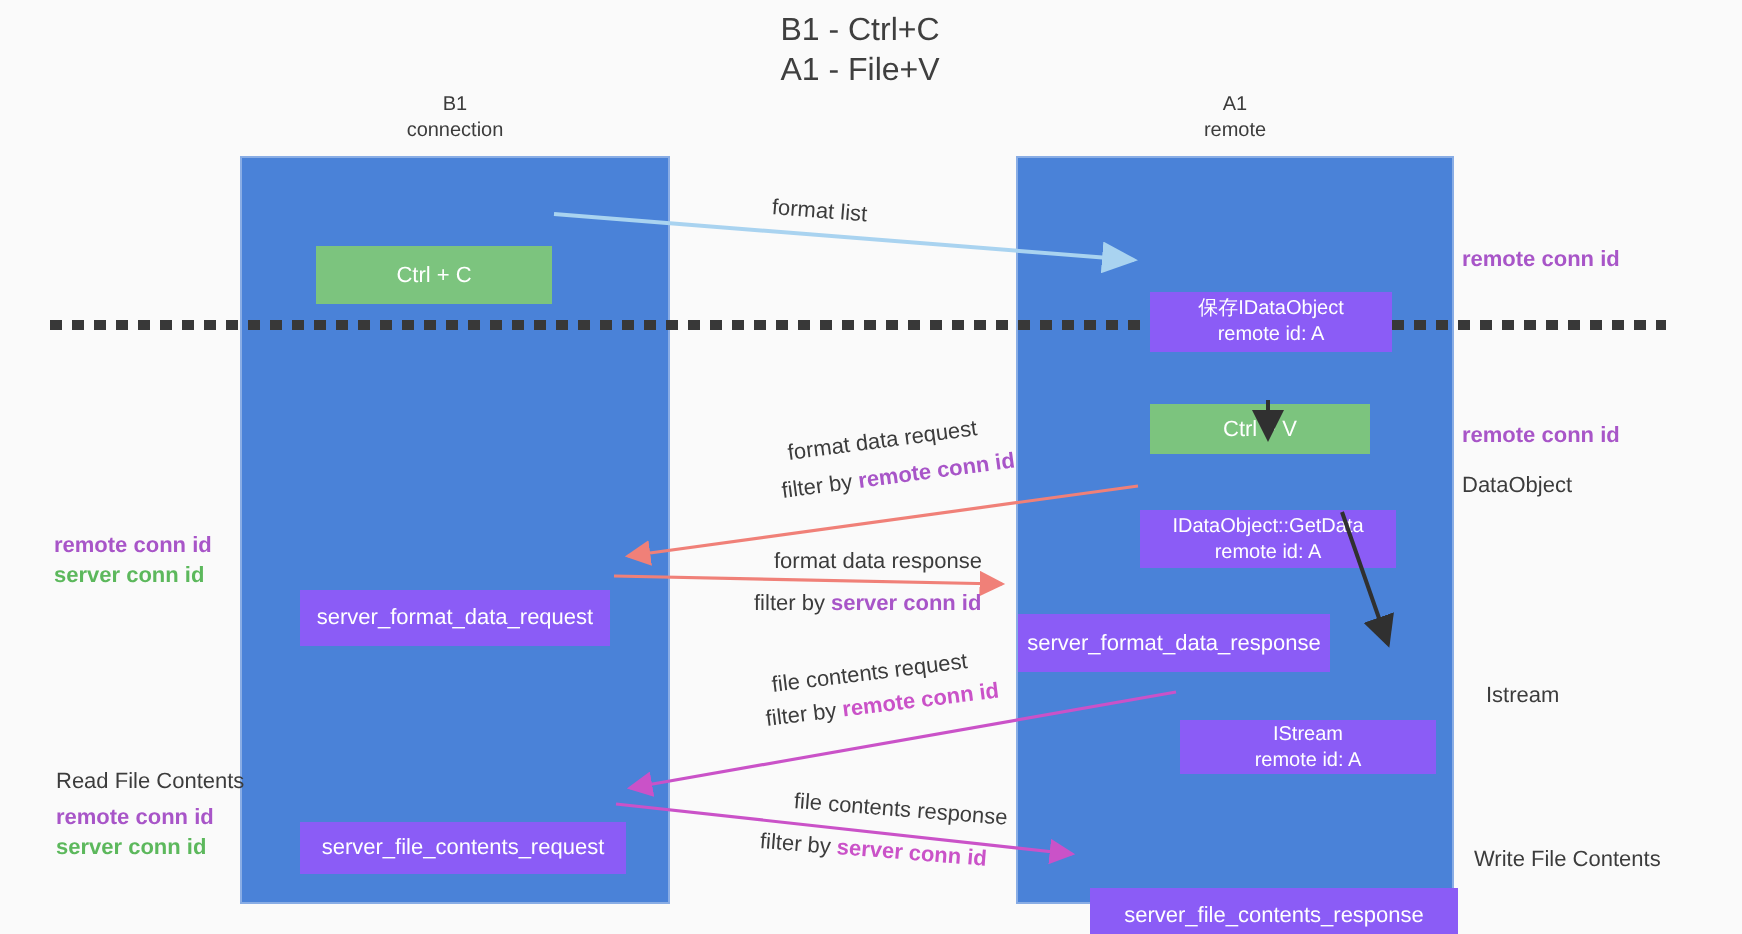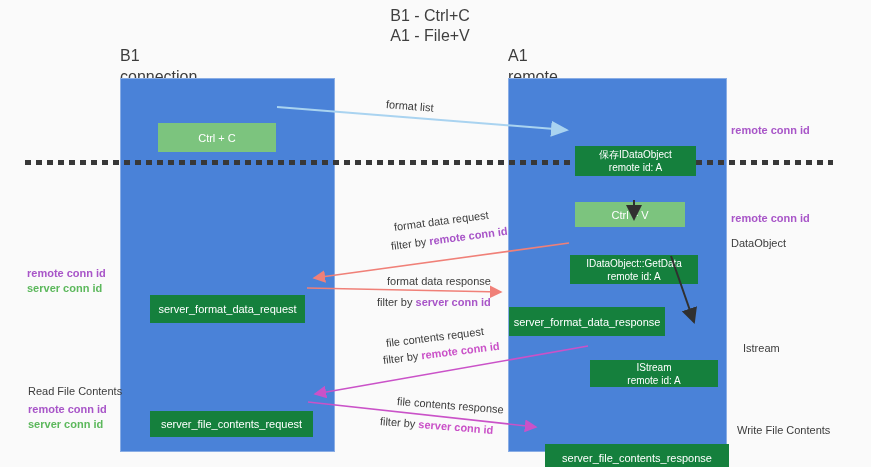--- a/index.html
+++ b/index.html
@@ -7,38 +7,38 @@
     position:relative; width:871px; height:467px;
     background:#fafafa; overflow:hidden;
     font-family:"Liberation Sans", sans-serif;
     color:#3c3c3c;
   }
   .title {
     position:absolute; left:340px; top:6px; width:180px;
     text-align:center; font-size:16px; line-height:1.22; color:#3f3f3f;
   }
   .col-header {
-    position:absolute; text-align:left; font-size:16px; line-height:1.3; color:#3c3c3c;
+    position:absolute; text-align:center; font-size:10px; line-height:1.3; color:#3c3c3c;
   }
   .column {
     position:absolute; top:78px; height:374px;
     background:#4a82d8; border:1px solid rgba(255,255,255,0.35);
     box-sizing:border-box; z-index:1;
   }
   .dashes {
     position:absolute; left:25px; top:160px; width:808px; height:5px; z-index:2;
     background:repeating-linear-gradient(to right,#383838 0 6px, transparent 6px 11px);
   }
   .node {
     position:absolute; z-index:3; display:flex; flex-direction:column;
     align-items:center; justify-content:center;
     color:#ffffff; text-align:center; white-space:nowrap;margin-top:28px;
   }
   .node.green  { background:#7cc47e; font-size:11px; }
-  .node.orange { background:#15803d; }
+  .node.orange { background:#8b5cf6; }
   .two-line { font-size:10px; line-height:1.3; }
   .one-line { font-size:11px; }
   svg.arrows { position:absolute; left:0; top:0; z-index:4; pointer-events:none; }
   .alabel {
     position:absolute; z-index:5; font-size:11px; color:#3c3c3c;
     white-space:nowrap; transform-origin:left center;
   }
   .sidelbl { position:absolute; z-index:5; font-size:11px; line-height:1.35; white-space:nowrap; }
   .purple { color:#a855c8; font-weight:bold; }
   .magenta { color:#ca52c8; font-weight:bold; }

